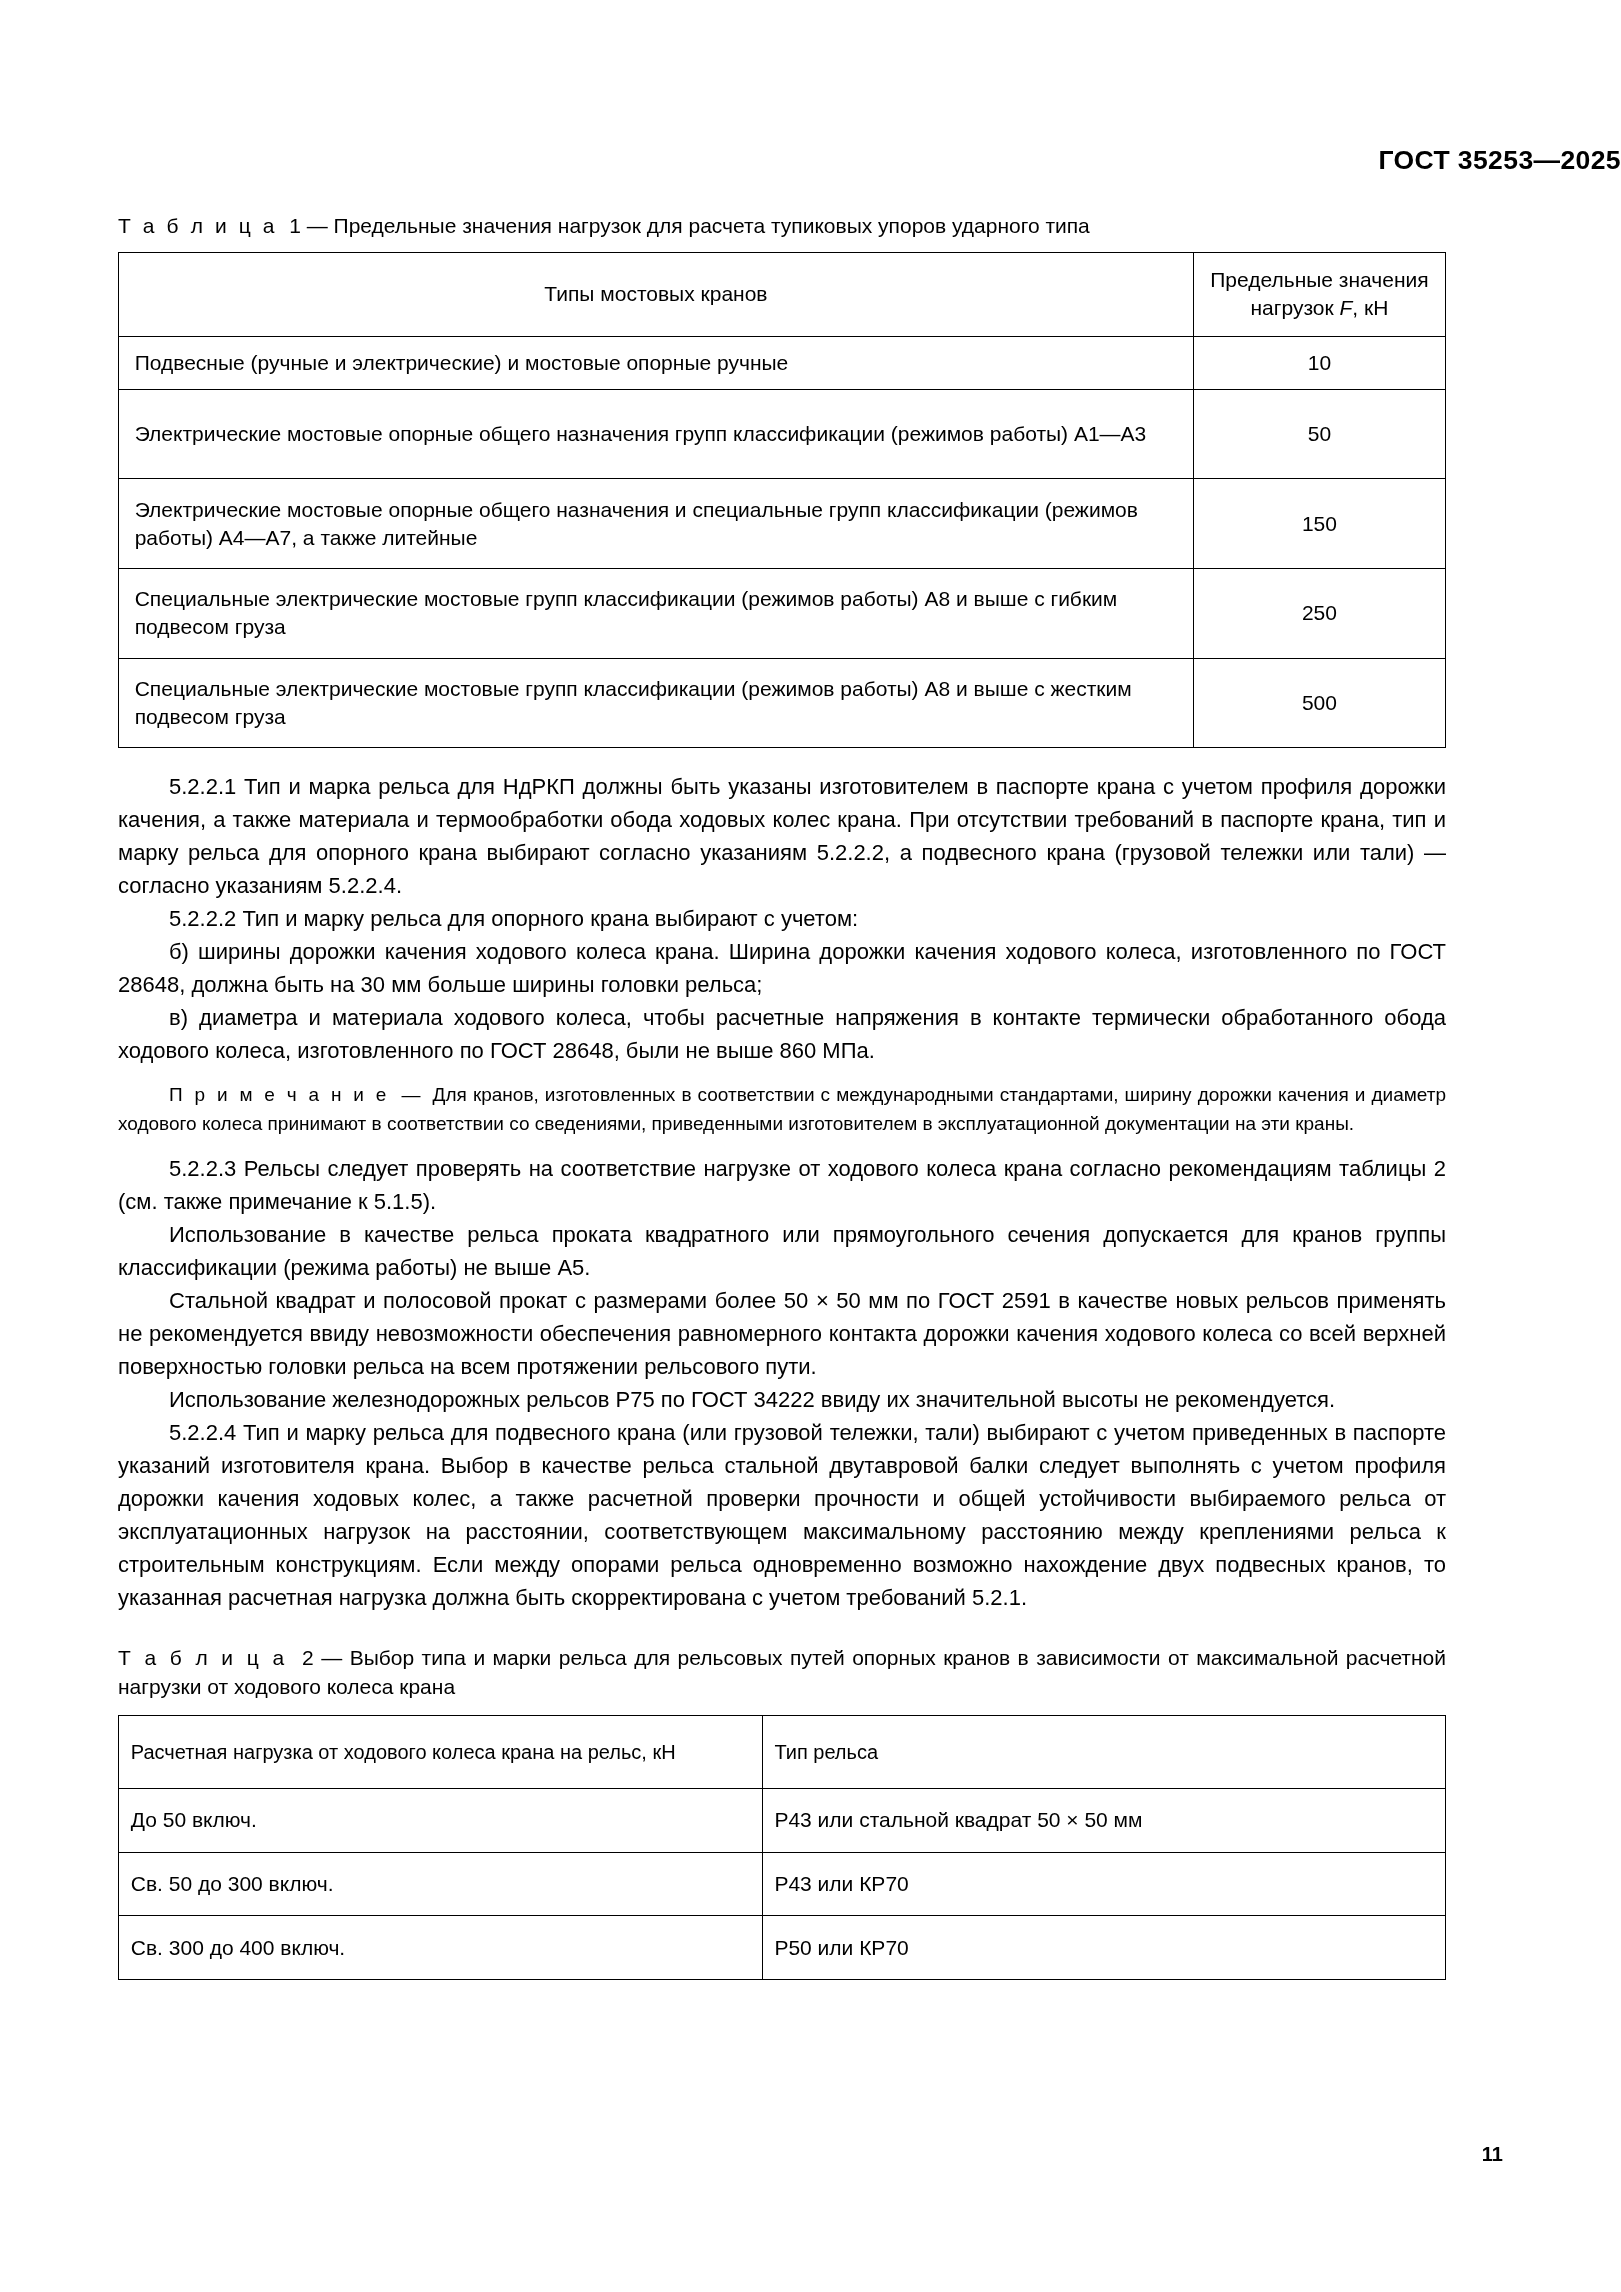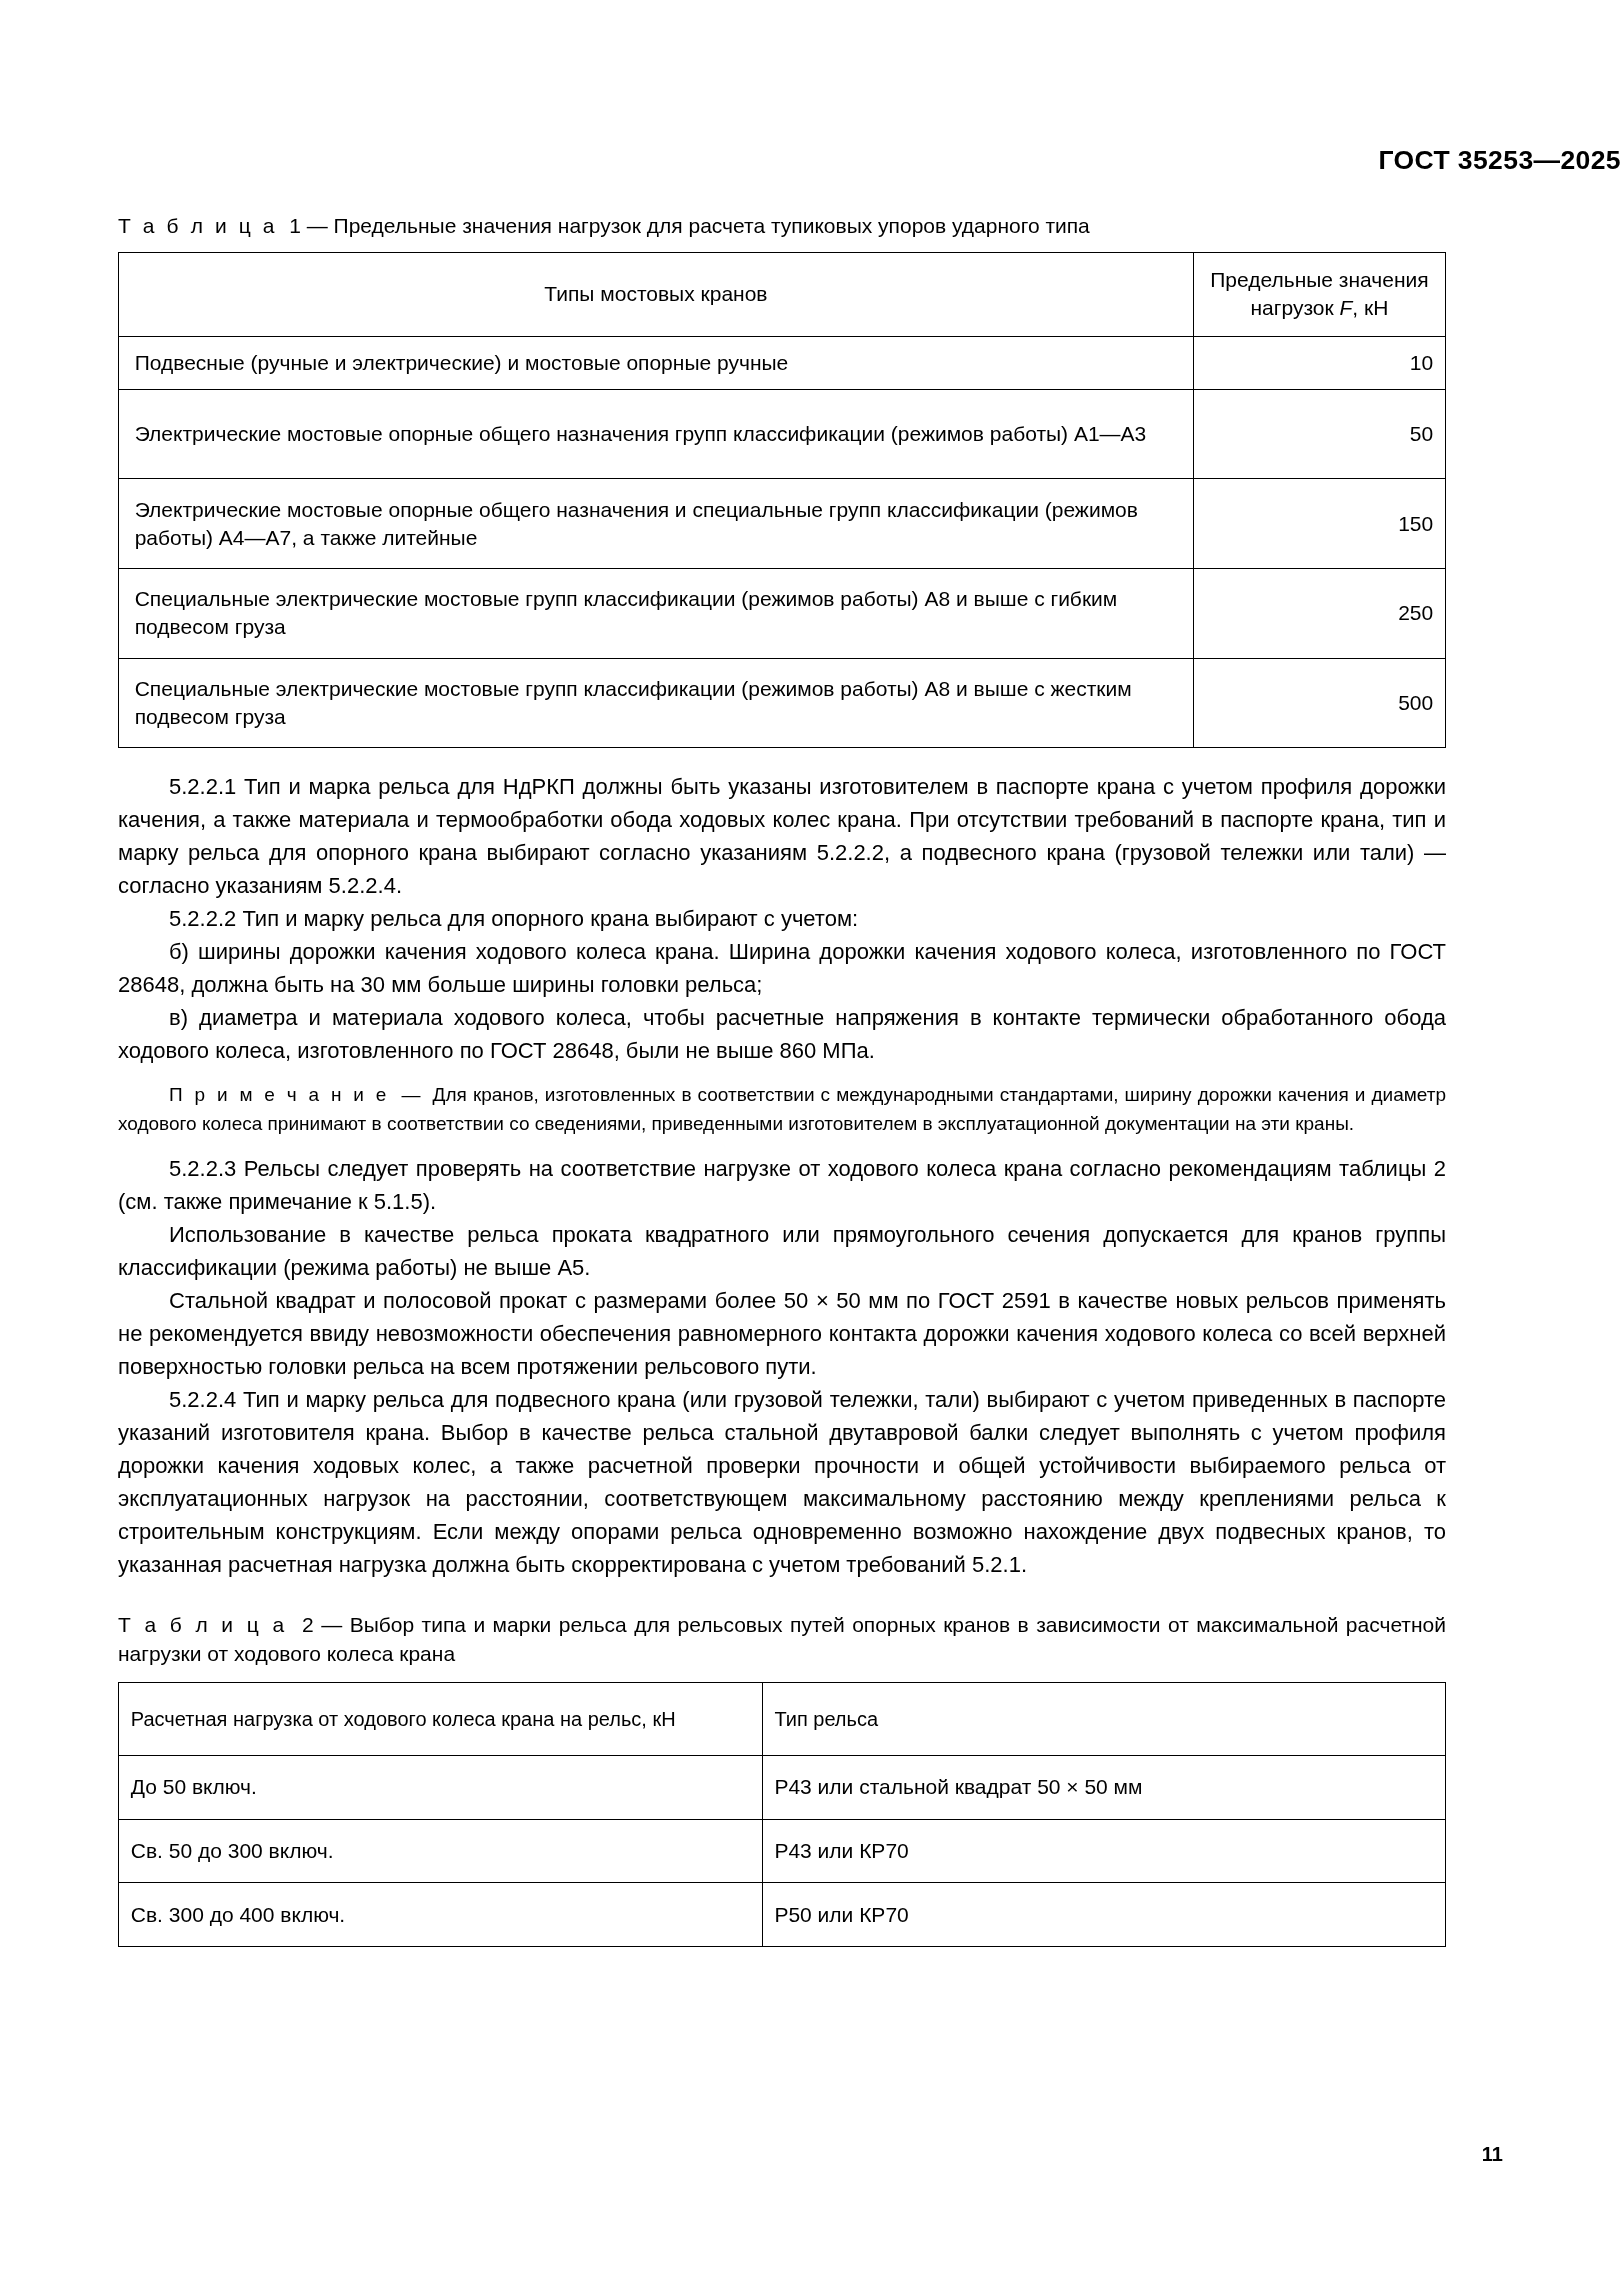--- a/index.html
+++ b/index.html
@@ -75,21 +75,21 @@
   #table-limit-loads col.c1 { width: 81%; }
   #table-limit-loads col.c2 { width: 19%; }
   #table-limit-loads tbody td.desc {
     text-align: left;
     padding-left: 15.7px;
     padding-right: 13.7px;
     padding-top: 11.8px;
     padding-bottom: 11.8px;
   }
   #table-limit-loads tbody td.val {
-    text-align: right;
+    text-align: center;
   }
   #table-limit-loads tbody tr.tall td { height: 65px; }
 
   
   #table-rail-choice { margin-top: 13.7px; }
   #table-rail-choice col.c1 { width: 48.5%; }
   #table-rail-choice col.c2 { width: 51.5%; }
   #table-rail-choice td, #table-rail-choice th {
     text-align: left;
     height: 45px;
@@ -204,20 +204,21 @@
     <p class="note">
       <span class="note-label">П р и м е ч а н и е</span>&nbsp;&nbsp;<span>—</span>&nbsp;
       <span>Для кранов, изготовленных в соответствии с международными стандартами, ширину дорожки качения и диаметр ходового колеса принимают в соответствии со сведениями, приведенными изготовителем в эксплуатационной документации на эти краны.</span>
     </p>
 
     <div class="gap-sm"></div>
 
     <p class="body">5.2.2.3 Рельсы следует проверять на соответствие нагрузке от ходового колеса крана согласно рекомендациям таблицы 2 (см. также примечание к 5.1.5).</p>
     <p class="body">Использование в качестве рельса проката квадратного или прямоугольного сечения допускается для кранов группы классификации (режима работы) не выше А5.</p>
     <p class="body">Стальной квадрат и полосовой прокат с размерами более 50 × 50 мм по ГОСТ 2591 в качестве новых рельсов применять не рекомендуется ввиду невозможности обеспечения равномерного контакта дорожки качения ходового колеса со всей верхней поверхностью головки рельса на всем протяжении рельсового пути.</p>
+    <p class="body">Использование железнодорожных рельсов Р75 по ГОСТ 34222 ввиду их значительной высоты не рекомендуется.</p>
     <p class="body">5.2.2.4 Тип и марку рельса для подвесного крана (или грузовой тележки, тали) выбирают с учетом приведенных в паспорте указаний изготовителя крана. Выбор в качестве рельса стальной двутавровой балки следует выполнять с учетом профиля дорожки качения ходовых колес, а также расчетной проверки прочности и общей устойчивости выбираемого рельса от эксплуатационных нагрузок на расстоянии, соответствующем максимальному расстоянию между креплениями рельса к строительным конструкциям. Если между опорами рельса одновременно возможно нахождение двух подвесных кранов, то указанная расчетная нагрузка должна быть скорректирована с учетом требований 5.2.1.</p>
 
     <div class="gap-lg"></div>
 
     <p class="table-caption">
       <span class="caption-word">Т а б л и ц а</span>&nbsp;
       <span>2</span>
       <span>—</span>
       <span>Выбор типа и марки рельса для рельсовых путей опорных кранов в зависимости от максимальной расчетной нагрузки от ходового колеса крана</span>
     </p>

